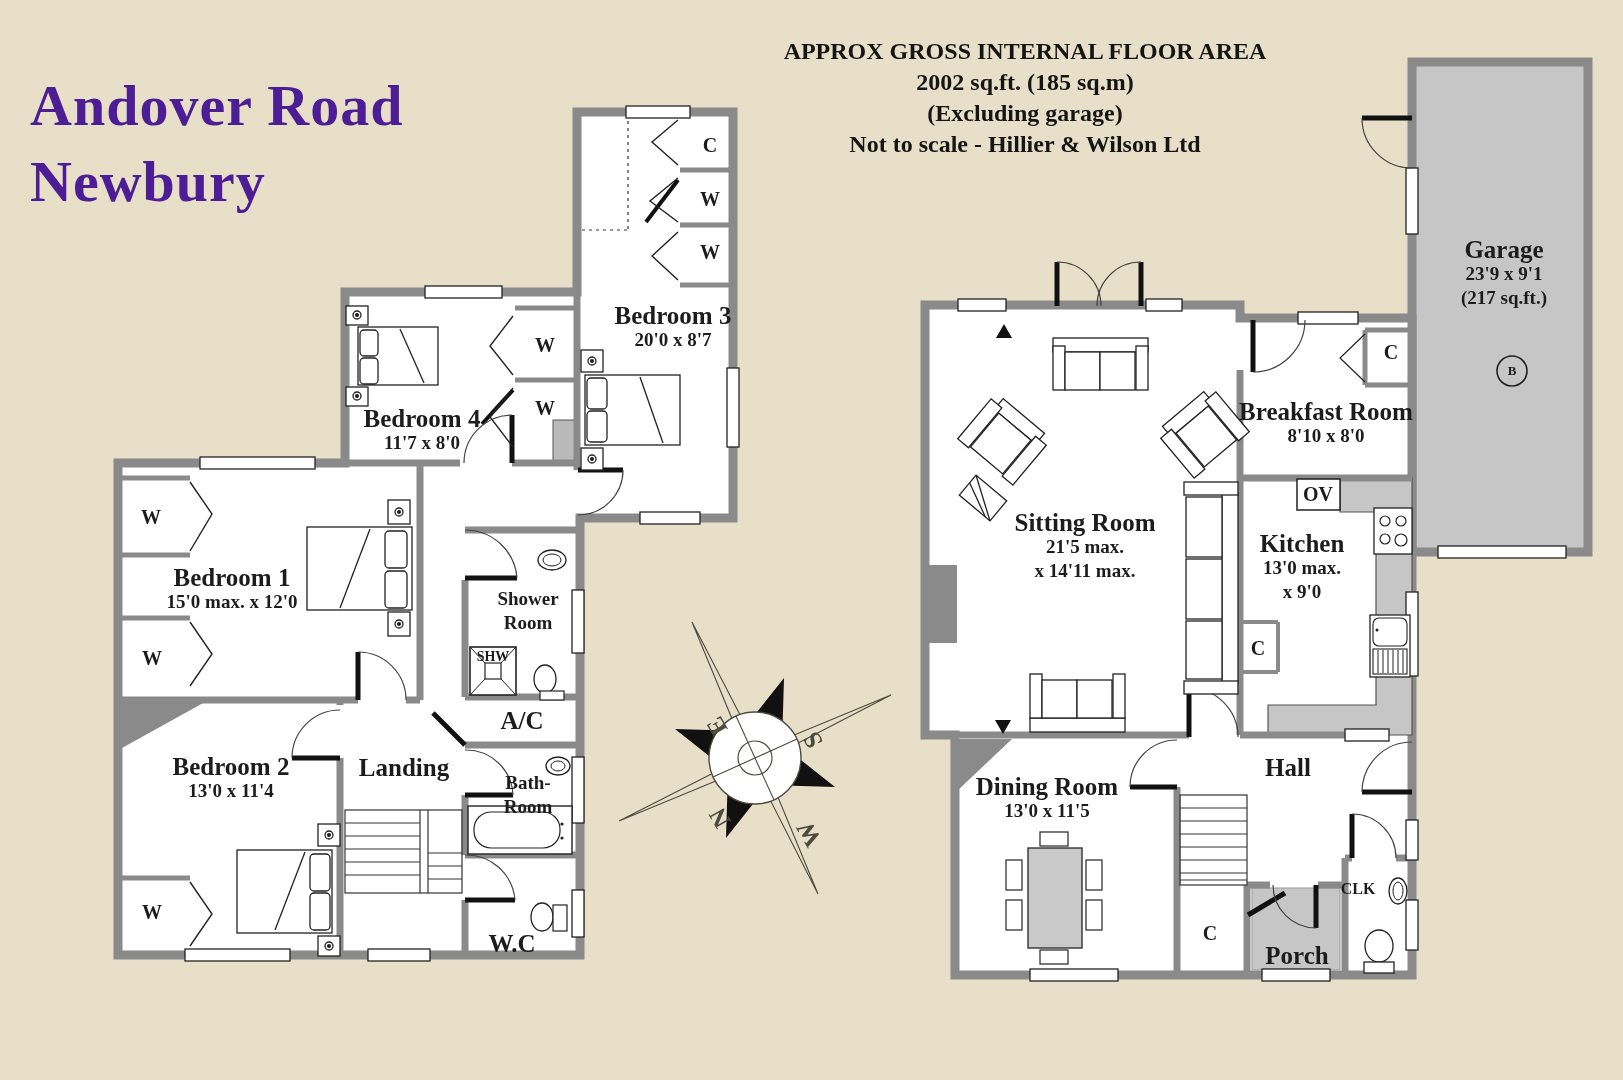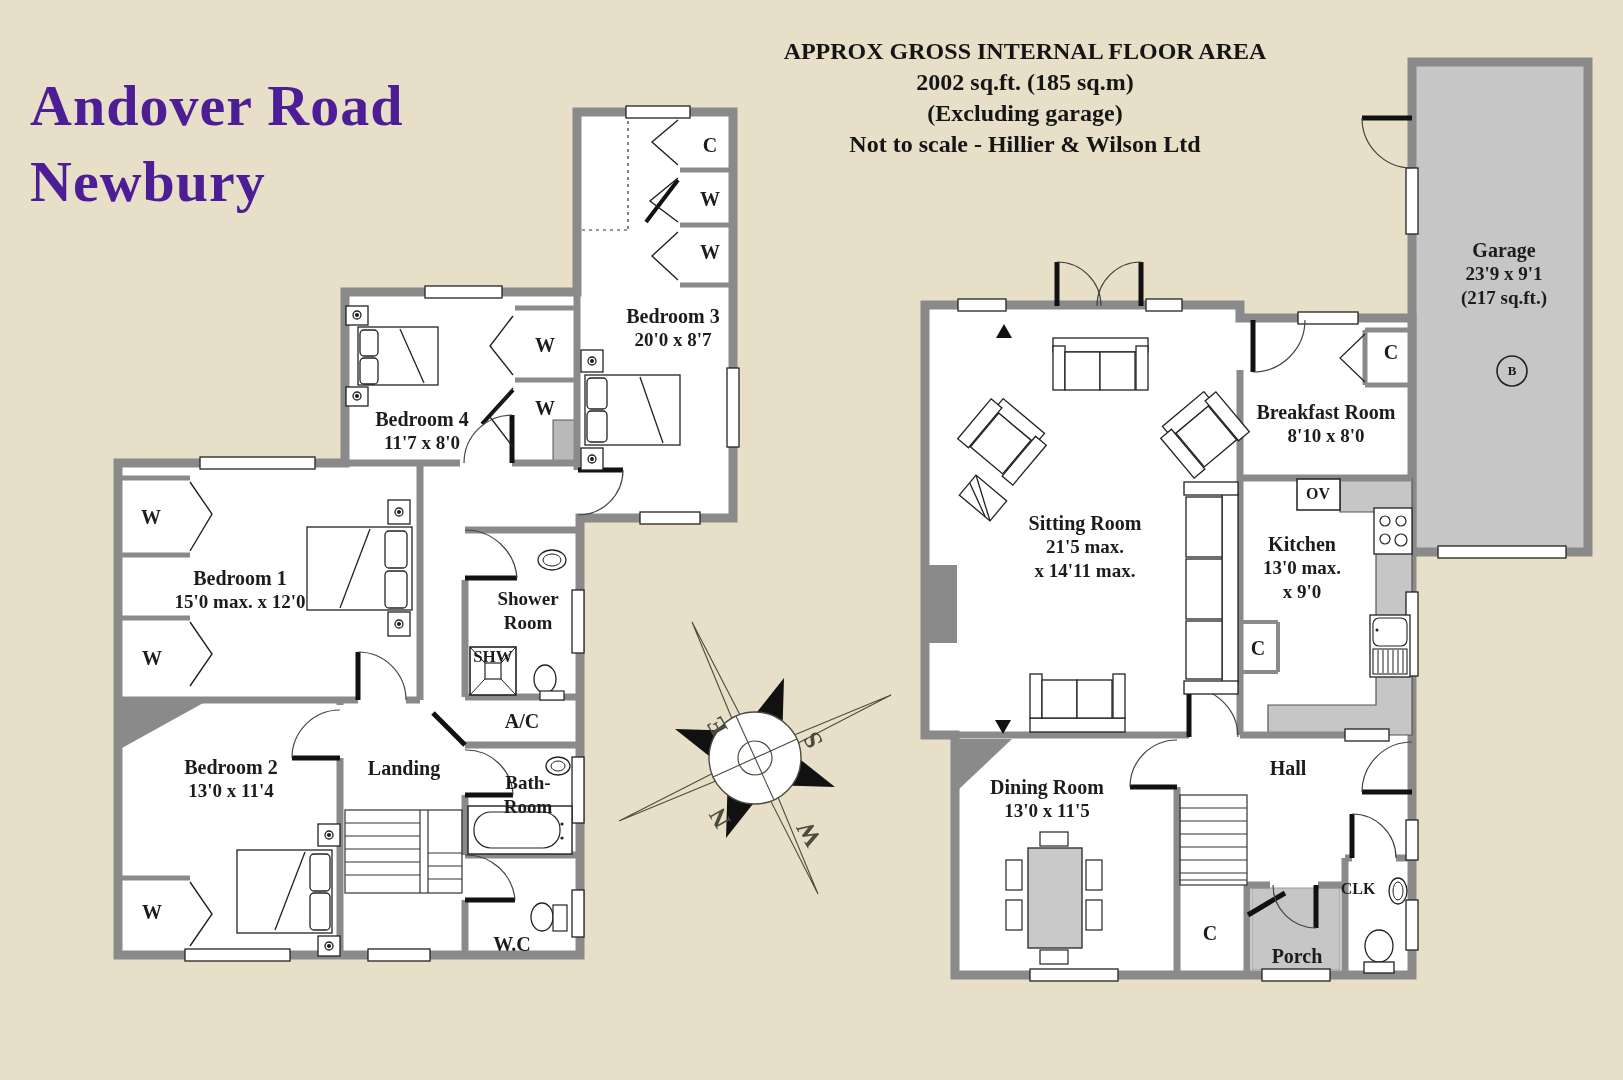--- a/index.html
+++ b/index.html
@@ -5,25 +5,25 @@
   html,body{margin:0;padding:0;}
   body{width:1623px;height:1080px;position:relative;background:#e8dfc8;overflow:hidden;
        font-family:"Liberation Serif",serif;}
   svg.plan{position:absolute;left:0;top:0;}
   .title{position:absolute;left:30px;top:68px;width:500px;text-align:left;
          color:#4c1d95;font-weight:700;font-size:58px;line-height:76px;letter-spacing:1px;}
   .header{position:absolute;left:755px;top:36px;width:540px;text-align:center;
           color:#151515;font-weight:700;font-size:24px;line-height:31px;}
   .lbl{position:absolute;transform:translate(-50%,-50%);text-align:center;
        color:#1c1c1c;font-weight:700;white-space:nowrap;line-height:24px;}
-  .room-name{font-size:20px;}
+  .room-name{font-size:25px;}
   .room-dims{font-size:19px;}
   .letter{font-size:20px;}
-  .tiny{font-size:17px;}
-  .ov{font-size:16px;}
+  .tiny{font-size:14px;}
+  .ov{font-size:20px;}
   .boiler{font-size:13px;}
   svg text.compass-letter{font-family:"Liberation Serif",serif;font-weight:700;
        font-size:25px;fill:#4b4b40;}
 </style>
 </head>
 <body>
 
 <svg class="plan" width="1623" height="1080" viewBox="0 0 1623 1080">
 
   <g>
@@ -415,21 +415,21 @@
 </div>
 
 <div class="lbl" style="left:673px;top:328px">
   <div class="room-name">Bedroom 3</div>
   <div class="room-dims">20'0 x 8'7</div>
 </div>
 <div class="lbl" style="left:422px;top:431px">
   <div class="room-name">Bedroom 4</div>
   <div class="room-dims">11'7 x 8'0</div>
 </div>
-<div class="lbl" style="left:240px;top:590px">
+<div class="lbl" style="left:232px;top:590px">
   <div class="room-name">Bedroom 1</div>
   <div class="room-dims">15'0 max. x 12'0</div>
 </div>
 <div class="lbl" style="left:231px;top:779px">
   <div class="room-name">Bedroom 2</div>
   <div class="room-dims">13'0 x 11'4</div>
 </div>
 <div class="lbl" style="left:528px;top:611px">
   <div class="room-dims">Shower</div>
   <div class="room-dims">Room</div>

